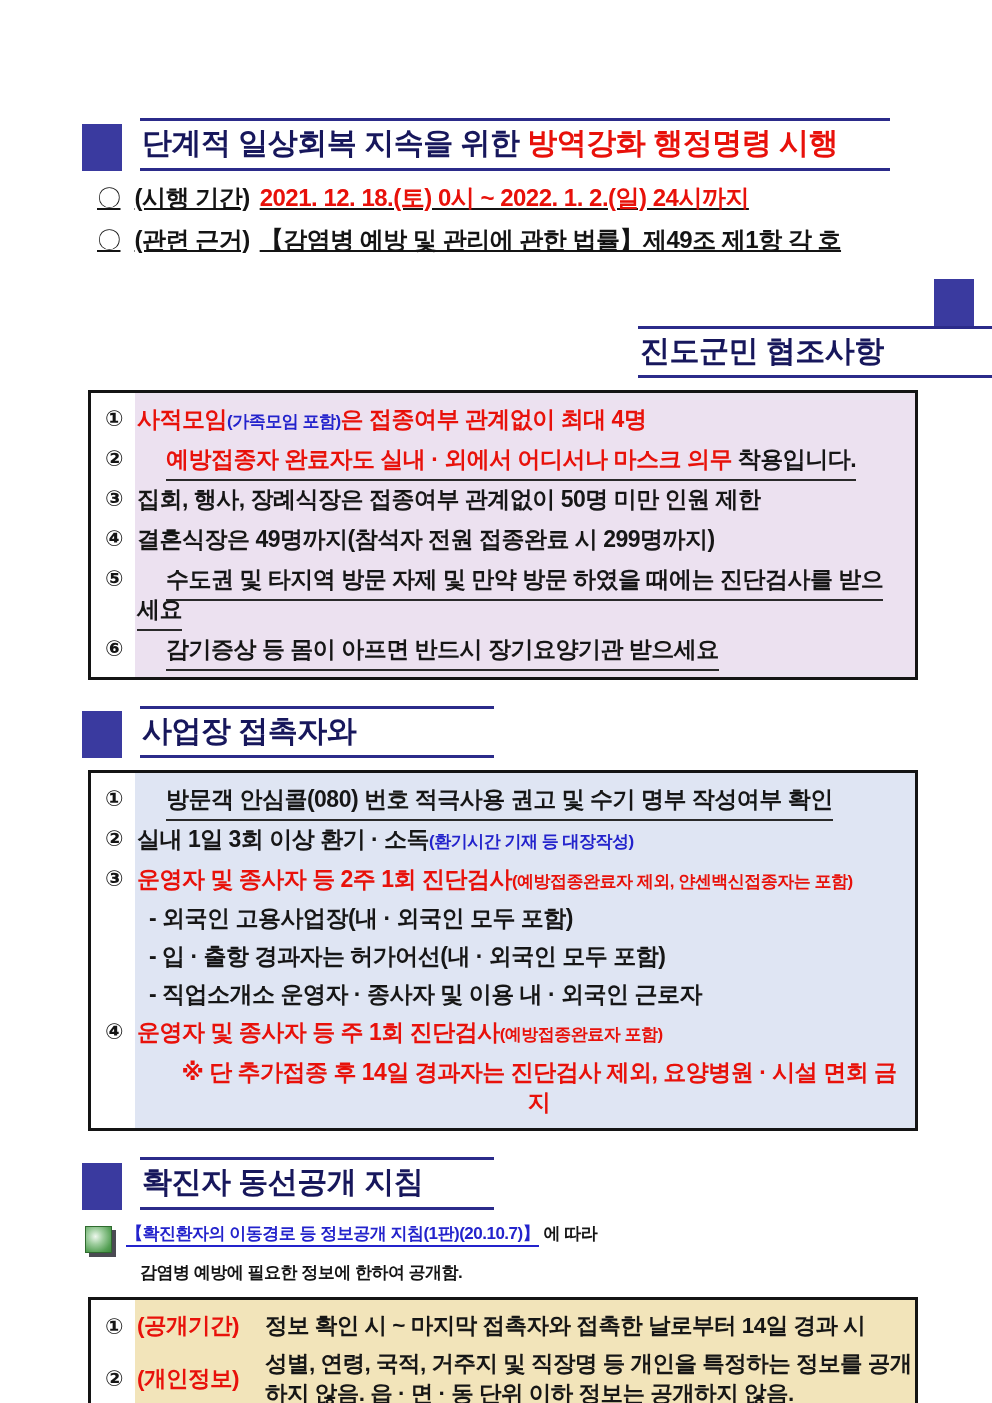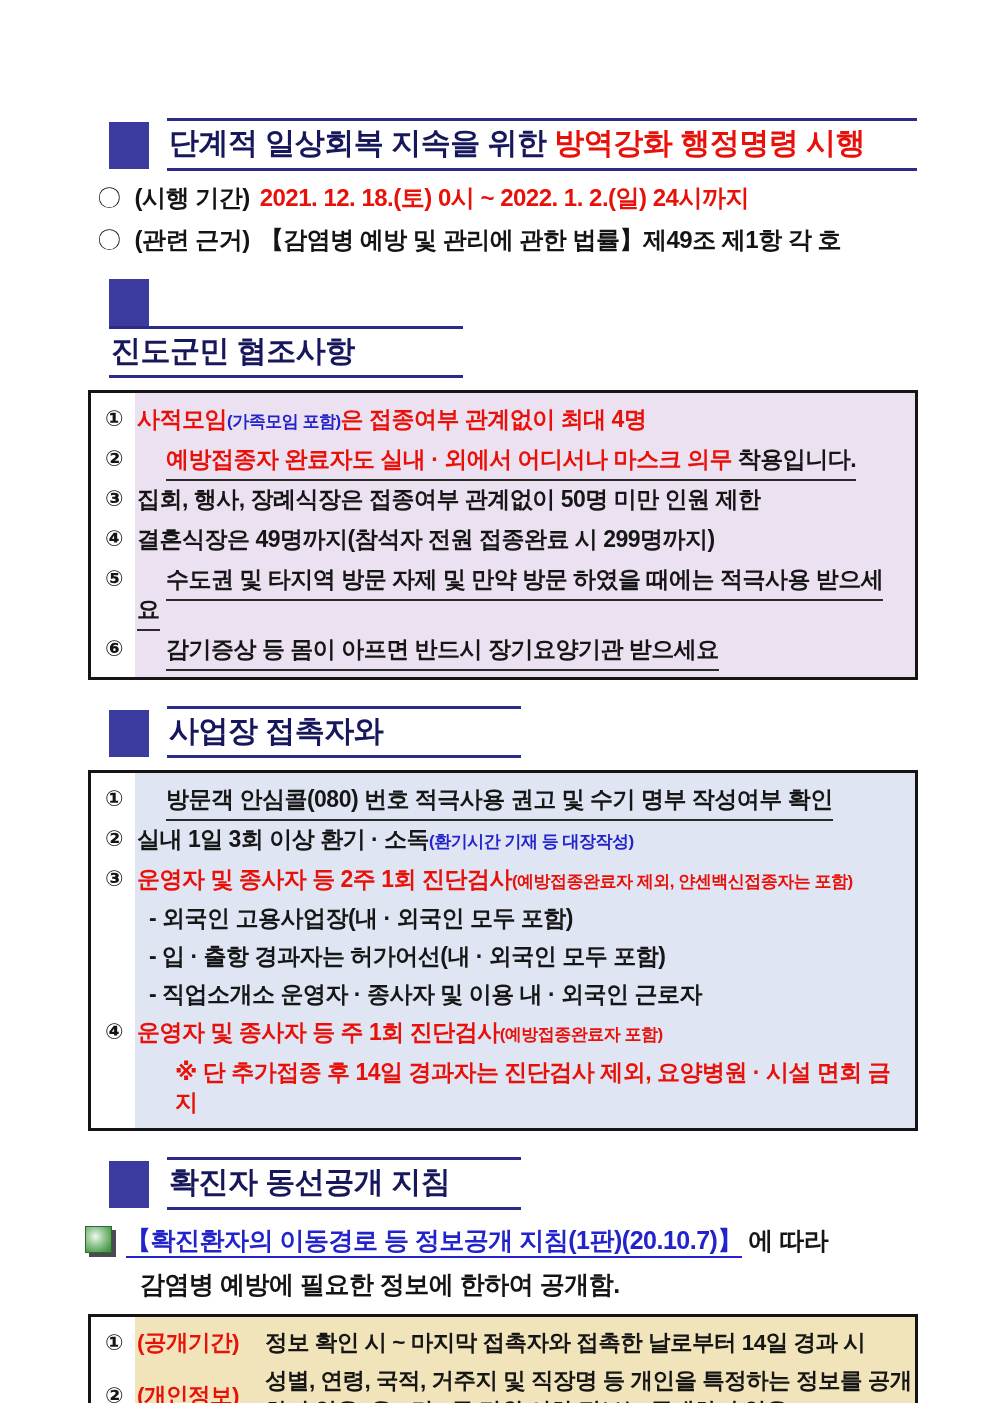--- a/index.html
+++ b/index.html
@@ -10,38 +10,38 @@
     margin: 0 auto;
     background: #ffffff;
     color: #161616;
     font-family: "Liberation Sans", "DejaVu Sans", sans-serif;
     font-weight: 700;
     overflow: hidden;
     letter-spacing: -0.5px;
   }
 
   
-  .sec-head { display:flex; align-items:flex-start; margin-left:109px; }
+  .sec-head { display:flex; align-items:flex-end; margin-left:82px; }
   .bluesq { width:40px; height:47px; background:#3a3a9f; margin-right:18px; margin-top:4px; flex-shrink:0; }
   .titlebox {
     border-top:3px solid #2b2b8a; border-bottom:3px solid #2b2b8a;
     padding:5px 2px 7px 2px;
     font-size:30px; line-height:1.15; color:#17175c;
     white-space:nowrap;
   }
   .head-main { margin-top:118px; }
   .head-main .titlebox { width:750px; }
   .head-sub .titlebox { width:354px; }
 
   .t-red { color:#e8110a; }
   .t-blue { color:#2323cc; }
   .t-navy { color:#17175c; }
 
   
-  .hbullet { margin:11px 0 0 97px; font-size:24px; color:#141414; line-height:1.3; white-space:nowrap; }
+  .hbullet { margin:11px 0 0 97px; font-size:24px; color:#141414; line-height:1.3; white-space:nowrap;text-decoration:underline; }
   .hbullet .circ { font-weight:400; margin-right:14px; }
   .hbullet .lbl { margin-right:10px; }
 
   
   .box {
     width:830px; margin-left:88px;
     border:3px solid #141414;
     padding:7px 0;
   }
   .box-pink  { background:linear-gradient(to right,#fff 0,#fff 44px,#ece1f0 44px); margin-top:12px; }
@@ -50,24 +50,24 @@
 
   .row { display:flex; align-items:flex-start; padding:5px 0; font-size:23px; line-height:1.3; }
   .row .num { width:46px; flex-shrink:0; text-align:center; font-size:22px; color:#141414; }
   .row .cnt { flex:1; padding-right:10px; }
   .small { font-size:17px; }
 
   .u-black { border-bottom:2.5px solid #2a2a2a; padding-bottom:7px;margin-left:29px; }
 
   
   .subrow { padding:4px 12px 4px 76px; font-size:23px; line-height:1.3; text-indent:-18px; }
-  .noterow { padding:5px 12px 3px 84px; font-size:23px; line-height:1.3; }
+  .noterow { padding:5px 12px 3px 84px; font-size:23px; line-height:1.3;text-align:center; }
 
   
-  .intro { margin:12px 0 0 85px; font-size:25px; line-height:1.45; width:840px; }
+  .intro { margin:12px 0 0 85px; font-size:17px; line-height:1.45; width:840px; }
   .intro-line1 { display:flex; align-items:flex-start; }
   .gicon {
     width:27px; height:27px; flex-shrink:0;
     margin:4px 14px 0 0;
     background: radial-gradient(circle at 38% 38%, #eef8ee 0%, #9fce9f 35%, #55a055 75%, #3c8a3c 100%);
     border:1px solid #2f6b2f;
     box-shadow: 4px 4px 0 #4a4a52;
   }
   .link {
     color:#2323cc;
@@ -122,21 +122,21 @@
     <div class="row">
       <span class="num">③</span>
       <span class="cnt">집회, 행사, 장례식장은 접종여부 관계없이 50명 미만 인원 제한</span>
     </div>
     <div class="row">
       <span class="num">④</span>
       <span class="cnt">결혼식장은 49명까지(참석자 전원 접종완료 시 299명까지)</span>
     </div>
     <div class="row">
       <span class="num">⑤</span>
-      <span class="cnt"><span class="u-black">수도권 및 타지역 방문 자제 및 만약 방문 하였을 때에는 적극사용 받으세요</span></span>
+      <span class="cnt"><span class="u-black">수도권 및 타지역 방문 자제 및 만약 방문 하였을 때에는 진단검사를 받으세요</span></span>
     </div>
     <div class="row">
       <span class="num">⑥</span>
       <span class="cnt"><span class="u-black">감기증상 등 몸이 아프면 반드시 장기요양기관 받으세요</span></span>
     </div>
   </div>
 
   <div class="sec-head head-sub mt26">
     <div class="bluesq"></div>
     <div class="titlebox">사업장 접촉자와</div>

